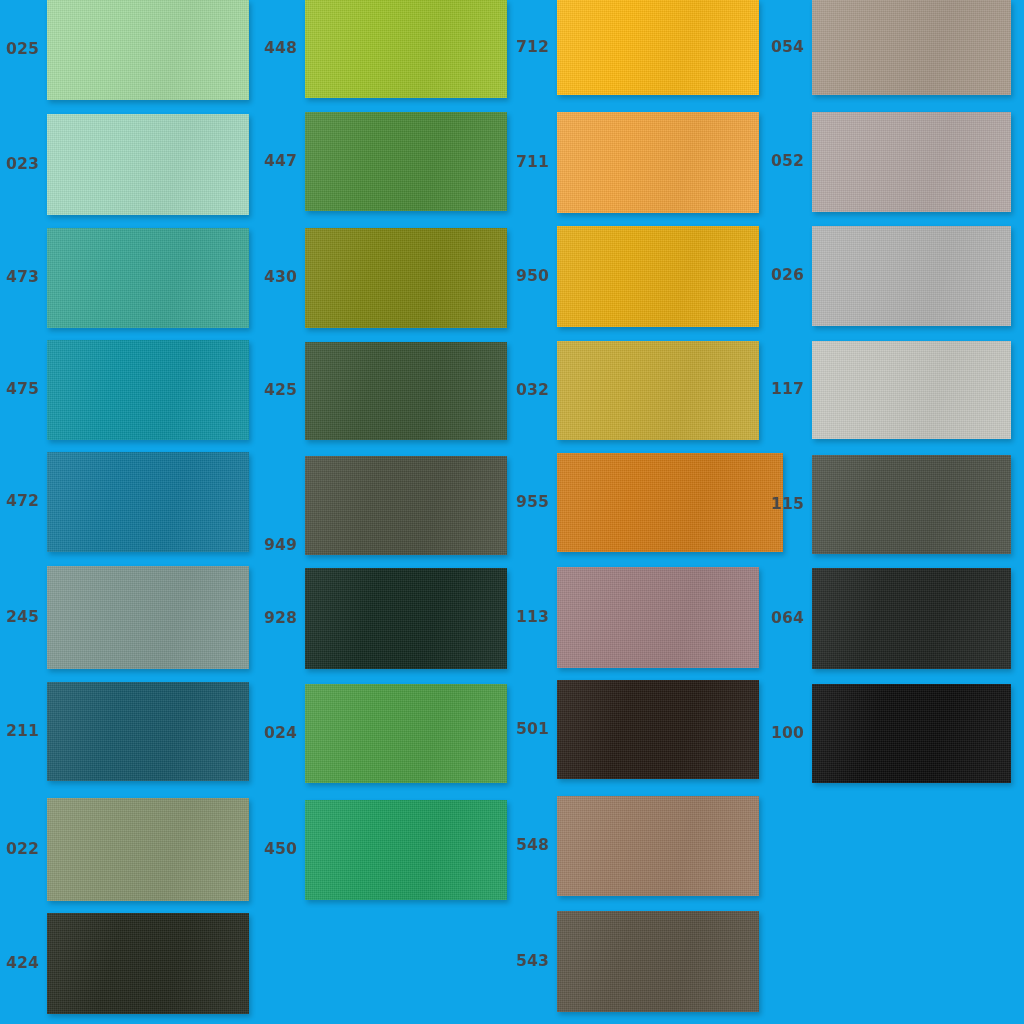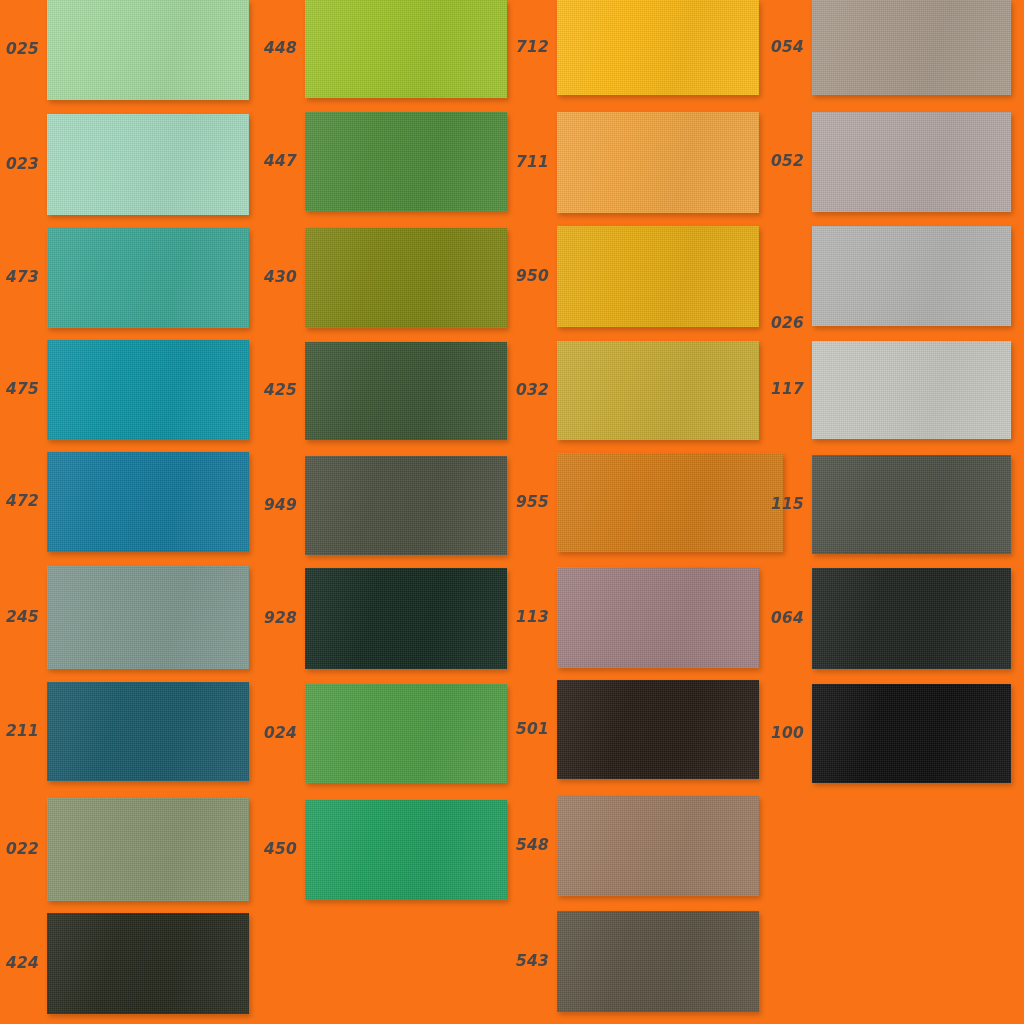--- a/index.html
+++ b/index.html
@@ -86,21 +86,21 @@
         rgba(255,255,255,0.07) 0%,
         rgba(255,255,255,0.00) 34%,
         rgba(0,0,0,0.035) 62%,
         rgba(255,255,255,0.045) 100%);
     pointer-events: none;
   }
 </style>
 </head>
 <body>
 
-<div id="swatch-board" style="background: #f97316; font-style: italic;">
+<div id="swatch-board" style="background: #0ea5e9;">
     <div style="position: absolute; inset: 0px;">
       <div class="swatch-entry" style="left: 47px; top: 0px; width: 202px; height: 100px;">
         <span class="swatch-label" style="color: rgb(72, 72, 74);">025</span>
         <div class="swatch-chip" style="background-color: rgb(164, 217, 160);"></div>
       </div>
       <div class="swatch-entry" style="left: 47px; top: 114px; width: 202px; height: 101px;">
         <span class="swatch-label" style="color: rgb(72, 72, 74);">023</span>
         <div class="swatch-chip" style="background-color: rgb(163, 217, 191);"></div>
       </div>
       <div class="swatch-entry" style="left: 47px; top: 228px; width: 202px; height: 100px;">
@@ -143,21 +143,21 @@
       </div>
       <div class="swatch-entry" style="left: 305px; top: 228px; width: 202px; height: 100px;">
         <span class="swatch-label" style="color: rgb(72, 72, 74);">430</span>
         <div class="swatch-chip" style="background-color: rgb(125, 133, 19);"></div>
       </div>
       <div class="swatch-entry" style="left: 305px; top: 342px; width: 202px; height: 98px;">
         <span class="swatch-label" style="color: rgb(72, 72, 74);">425</span>
         <div class="swatch-chip" style="background-color: rgb(59, 84, 51);"></div>
       </div>
       <div class="swatch-entry" style="left: 305px; top: 456px; width: 202px; height: 99px;">
-        <span class="swatch-label" style="color: rgb(72, 72, 74);">949</span>
+        <span class="swatch-label" style="color: rgb(72, 72, 74); margin-top: 40px;">949</span>
         <div class="swatch-chip" style="background-color: rgb(74, 79, 63);"></div>
       </div>
       <div class="swatch-entry" style="left: 305px; top: 568px; width: 202px; height: 101px;">
         <span class="swatch-label" style="color: rgb(72, 72, 74);">928</span>
         <div class="swatch-chip" style="background-color: rgb(19, 41, 31);"></div>
       </div>
       <div class="swatch-entry" style="left: 305px; top: 684px; width: 202px; height: 99px;">
         <span class="swatch-label" style="color: rgb(72, 72, 74);">024</span>
         <div class="swatch-chip" style="background-color: rgb(77, 157, 67);"></div>
       </div>
@@ -207,21 +207,21 @@
     <div style="position: absolute; inset: 0px;">
       <div class="swatch-entry" style="left: 812px; top: 0px; width: 199px; height: 95px;">
         <span class="swatch-label" style="color: rgb(72, 72, 74);">054</span>
         <div class="swatch-chip" style="background-color: rgb(168, 153, 138);"></div>
       </div>
       <div class="swatch-entry" style="left: 812px; top: 112px; width: 199px; height: 100px;">
         <span class="swatch-label" style="color: rgb(72, 72, 74);">052</span>
         <div class="swatch-chip" style="background-color: rgb(179, 167, 164);"></div>
       </div>
       <div class="swatch-entry" style="left: 812px; top: 226px; width: 199px; height: 100px;">
-        <span class="swatch-label" style="color: rgb(72, 72, 74); margin-top: 48px;">026</span>
+        <span class="swatch-label" style="color: rgb(72, 72, 74);">026</span>
         <div class="swatch-chip" style="background-color: rgb(180, 180, 179);"></div>
       </div>
       <div class="swatch-entry" style="left: 812px; top: 341px; width: 199px; height: 98px;">
         <span class="swatch-label" style="color: rgb(72, 72, 74);">117</span>
         <div class="swatch-chip" style="background-color: rgb(198, 199, 192);"></div>
       </div>
       <div class="swatch-entry" style="left: 812px; top: 455px; width: 199px; height: 99px;">
         <span class="swatch-label" style="color: rgb(72, 72, 74);">115</span>
         <div class="swatch-chip" style="background-color: rgb(76, 80, 69);"></div>
       </div>

